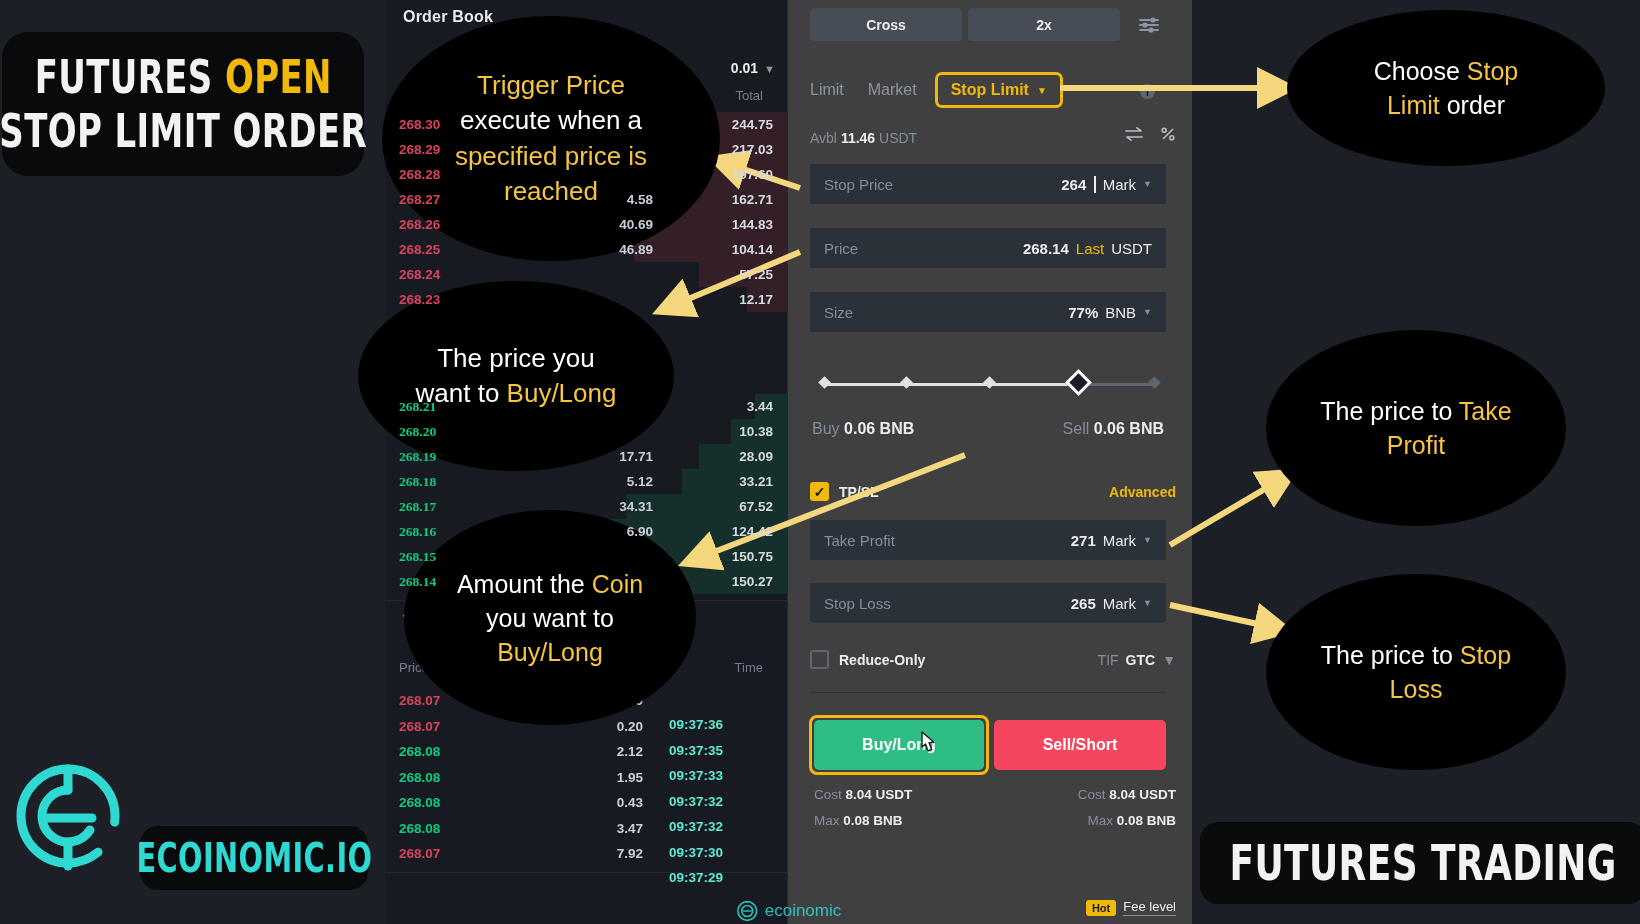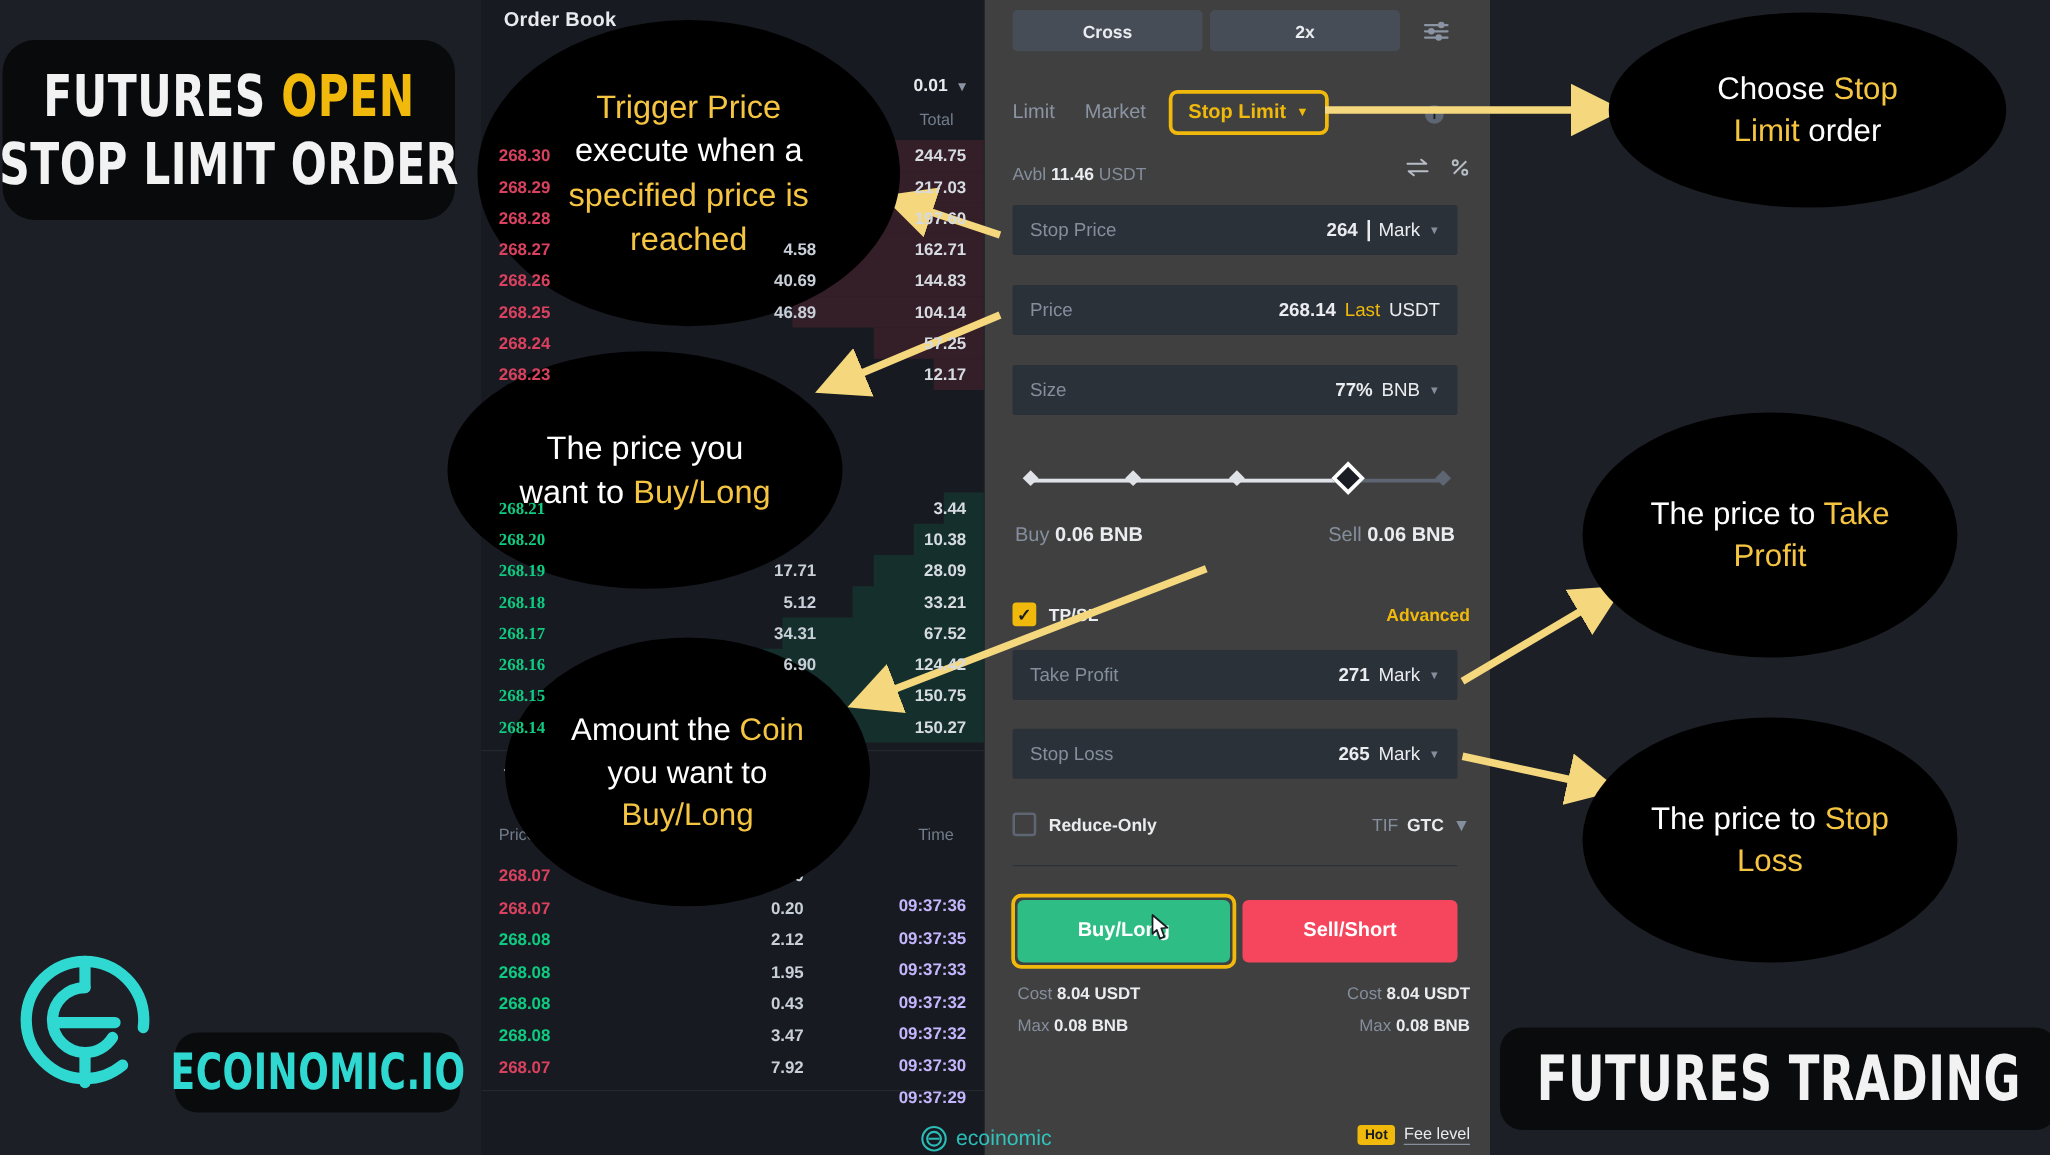--- a/index.html
+++ b/index.html
@@ -69,21 +69,21 @@
     font-size: 13px; color: #737d8c;
   }
   .tr-row {
     position: relative; height: 25.5px; display: flex; align-items: center;
     padding: 0 14px; font-size: 13.5px; font-weight: 600;
   }
   .tr-row .p { width: 112px; }
   .tr-row.up .p { color: #0ecb81; }
   .tr-row.down .p { color: #d9415f; }
   .tr-row .a { flex: 1; text-align: right; color: #c9cfd8; padding-right: 26px; }
-  .tr-row .t { width: 104px; text-align: right; color: #c4b5fd; margin-top: 48px; }
+  .tr-row .t { width: 104px; color: #5eead4; margin-top: 48px; }
 
   
   .mode-row {
     position: absolute; left: 22px; top: 8px; display: flex; gap: 6px; align-items: center;
   }
   .mode-btn {
     width: 152px; height: 33px; background: #474d57; border-radius: 4px;
     color: #eaecef; font-size: 14px; font-weight: 700;
     display: flex; align-items: center; justify-content: center;
   }

